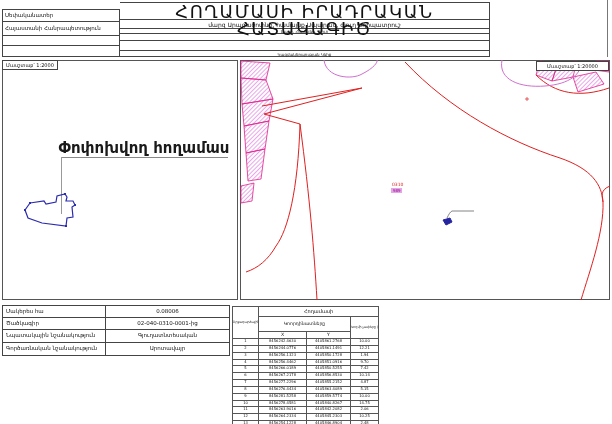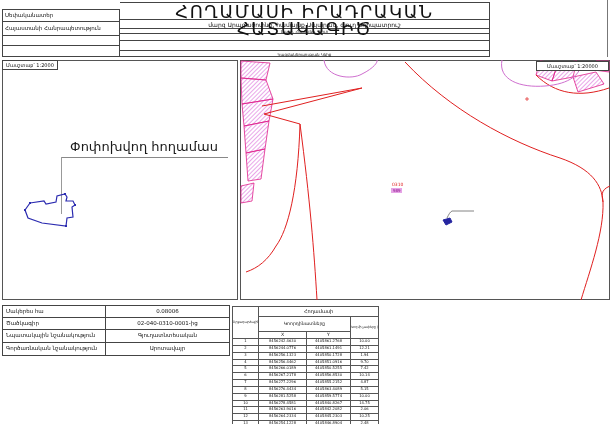--- a/index.html
+++ b/index.html
@@ -21,22 +21,22 @@
   .hdr-stamp{height:8px;font-size:4px;line-height:7px;color:#222;}
   .page-edge{left:607px;top:0;width:1px;height:57px;background:#777;}
   
   .panel{border:1px solid #555;background:#fff;}
   .panel-left{left:2px;top:60px;width:236px;height:240px;}
   .panel-right{left:240px;top:60px;width:370px;height:240px;}
   .scalebox{border:1px solid #444;background:#fff;font-size:5px;line-height:9px;
             text-align:center;white-space:nowrap;z-index:3;}
   .scale-l{left:2px;top:60px;width:56px;height:10px;}
   .scale-r{left:536px;top:61px;width:73px;height:10px;}
-  .plot-label{left:58px;top:139px;width:172px;text-align:center;font-size:13px;
-              font-weight:normal;color:#1a1a1a;z-index:2;}
+  .plot-label{left:58px;top:139px;width:172px;text-align:center;font-size:15px;
+              font-weight:bold;color:#1a1a1a;z-index:2;}
   .plot-underline{left:62px;top:157px;width:166px;height:0;border-top:1px solid #888;}
   .plot-leader{left:61px;top:157px;width:0;height:57px;border-left:1px solid #999;}
   svg{display:block;}
   
   .info-table{left:2px;top:305px;width:228px;border:1px solid #444;
               display:grid;grid-template-columns:103px 1fr;}
   .info-cell{box-sizing:border-box;border-bottom:1px solid #444;font-size:5.5px;
              line-height:11.2px;height:12.2px;padding:0 3px;white-space:nowrap;overflow:hidden;}
   .info-label{border-right:1px solid #444;text-align:left;}
   .info-value{text-align:center;}

